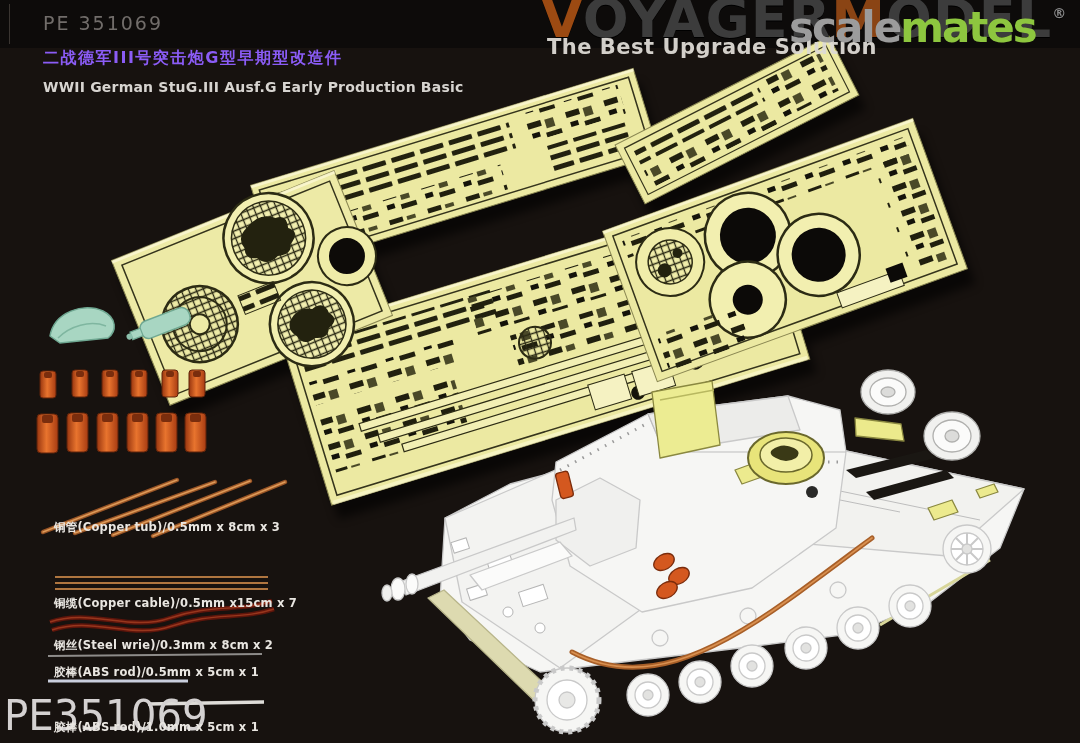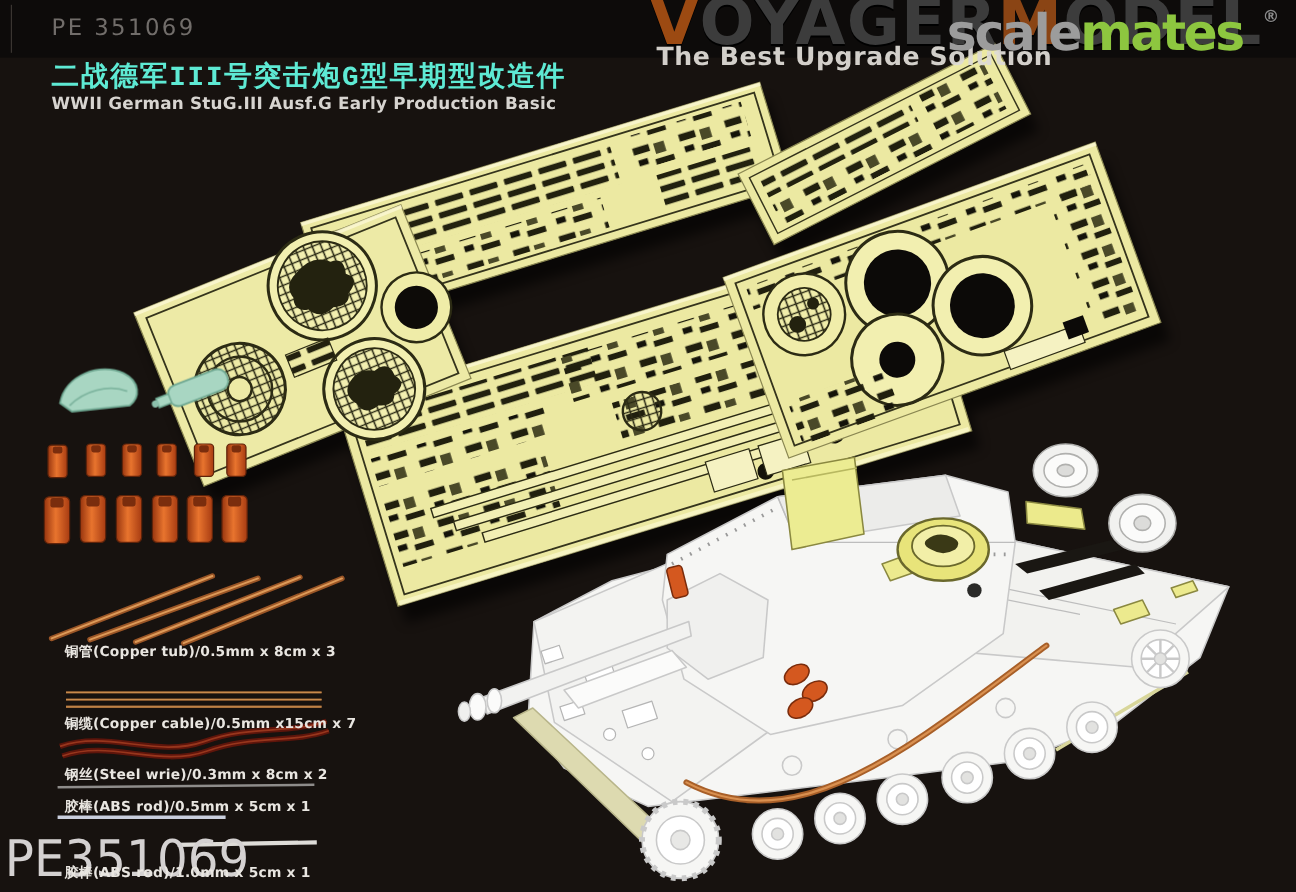--- a/index.html
+++ b/index.html
@@ -10,21 +10,21 @@
   }
   .abs{position:absolute;}
   .header-band{top:0;left:0;width:1080px;height:48px;background:#0d0b0a;z-index:1;}
   .left-edge-line{top:4px;left:9px;width:1px;height:40px;background:#3a3531;z-index:2;}
   #scene{top:0;left:0;z-index:3;}
   .txt-layer{z-index:5;}
   .product-code{
     top:12px;left:43px;font-size:19px;letter-spacing:2px;color:#716d6a;font-weight:400;text-align:right;
   }
   .title-zh{
-    top:48px;left:43px;font-size:23px;font-weight:bold;color:#5eead4;letter-spacing:1.5px;font-family:Liberation Mono, monospace;
+    top:48px;left:43px;font-size:16px;font-weight:bold;color:#8b5cf6;letter-spacing:1.5px;
   }
   .title-en{
     top:79px;left:43px;font-size:14px;font-weight:bold;color:#d7d4d0;letter-spacing:0.2px;
   }
   .brand-logo{
     top:-13px;left:541px;font-size:54px;font-weight:900;letter-spacing:1px;
     color:#3c3c3c;white-space:nowrap;z-index:5;
     text-shadow:0 1px 0 #000;
   }
   .brand-logo .v1{color:#9c4a12;}
@@ -386,19 +386,19 @@
 
 <div class="abs txt-layer product-code">PE 351069</div>
 <div class="abs txt-layer title-zh">二战德军III号突击炮G型早期型改造件</div>
 <div class="abs txt-layer title-en">WWII German StuG.III Ausf.G Early Production Basic</div>
 
 <div class="abs brand-logo"><span class="v1">V</span><span>OYAGER</span><span class="m1">M</span><span>ODEL</span><span class="reg">®</span></div>
 <div class="abs brand-tagline">The Best Upgrade Solution</div>
 
 <div class="abs watermark"><span class="scale">scale</span><span class="mates">mates</span></div>
 
-<div class="abs mat-label" style="top:536px">铜管(Copper tub)/0.5mm x 8cm x 3</div>
+<div class="abs mat-label" style="top:520px">铜管(Copper tub)/0.5mm x 8cm x 3</div>
 <div class="abs mat-label" style="top:596px">铜缆(Copper cable)/0.5mm x15cm x 7</div>
 <div class="abs mat-label" style="top:638px">钢丝(Steel wrie)/0.3mm x 8cm x 2</div>
 <div class="abs mat-label" style="top:665px">胶棒(ABS rod)/0.5mm x 5cm x 1</div>
 <div class="abs mat-label" style="top:720px">胶棒(ABS rod)/1.0mm x 5cm x 1</div>
 
 <div class="abs footer-code">PE351069</div>
 
 </body></html>

